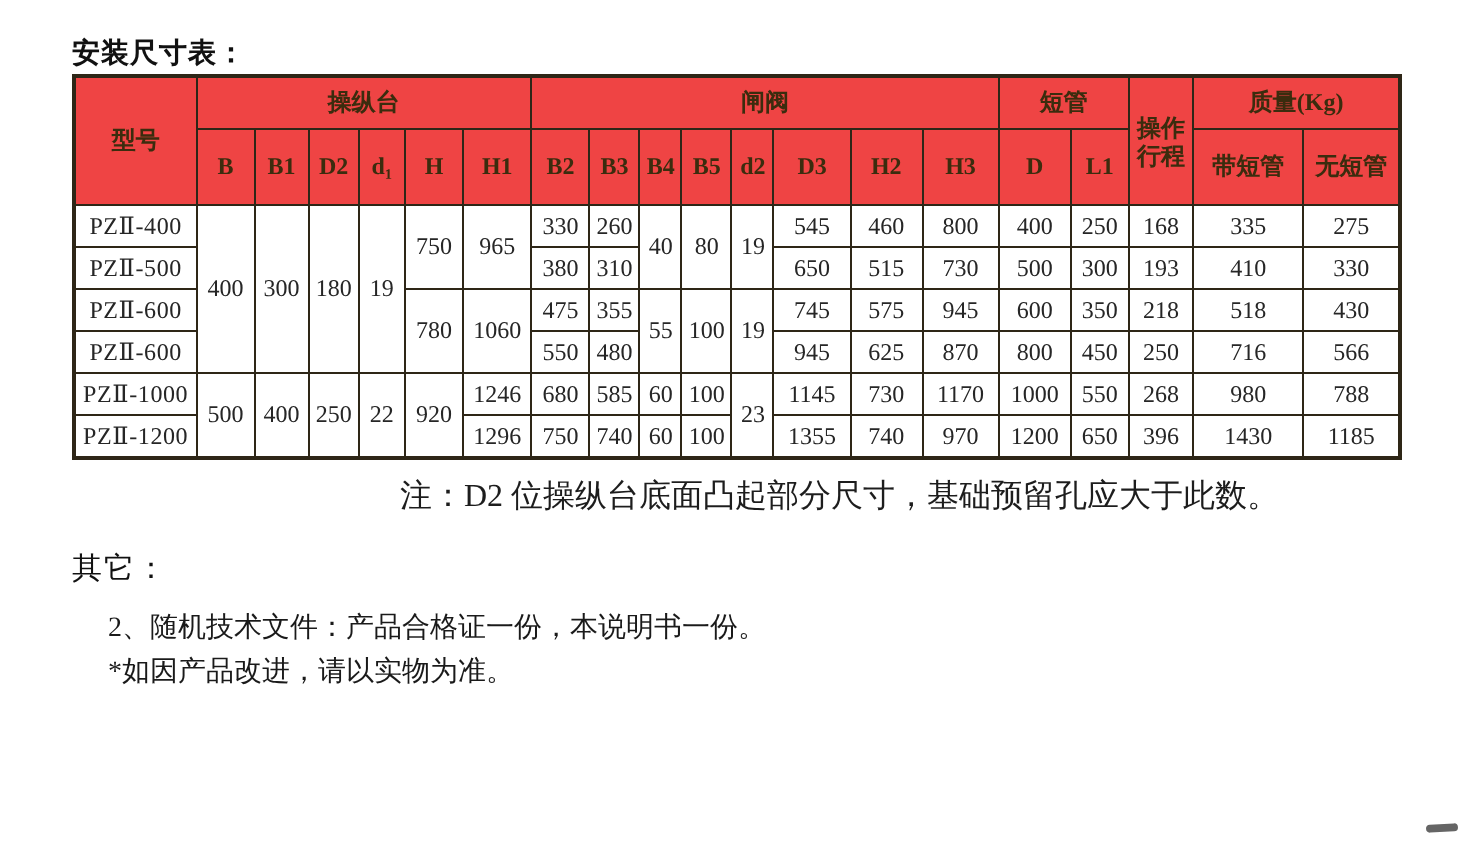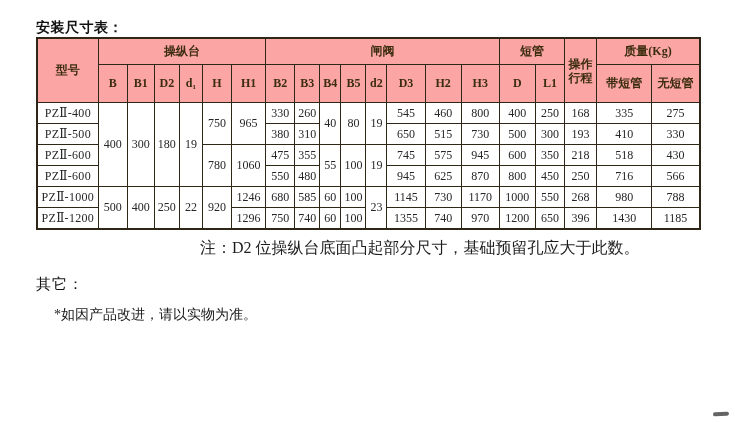--- a/index.html
+++ b/index.html
@@ -14,21 +14,21 @@
   }
   table.dim {
     border-collapse:collapse; table-layout:fixed;
     margin-left:36px; width:665px;
     border:2px solid #2e2617;
   }
   table.dim th, table.dim td {
     border:1px solid #2e2617; text-align:center; vertical-align:middle;
     font-size:12px; overflow:hidden; white-space:nowrap; padding:0;
   }
-  table.dim thead th { background:#fca5a5; color:#3b2c0e; font-weight:bold; }
+  table.dim thead th { background:#ef4444; color:#3b2c0e; font-weight:bold; }
   table.dim tr.gh th { height:25px; }
   table.dim tr.sh th { height:37px; font-size:12px; }
   table.dim tbody td { height:20px; background:#fff; color:#262626; }
   td.model { font-size:11px; letter-spacing:0.3px; }
   .stroke-th div { line-height:14px; }
   .note {
     font-size:16px; margin:8px 0 0 200px; color:#1d1d1d;
   }
   .other-heading {
     font-family:"DejaVu Sans","Liberation Sans",sans-serif;
@@ -215,16 +215,17 @@
       <td>1185</td>
     </tr>
   </tbody>
 </table>
 
 <div class="note">注：D2 位操纵台底面凸起部分尺寸，基础预留孔应大于此数。</div>
 
 <div class="other-heading">其它：</div>
 
 <div class="body-text">
+  <p>2、随机技术文件：产品合格证一份，本说明书一份。</p>
   <p class="footnote">*如因产品改进，请以实物为准。</p>
 </div>
 
 <div class="smudge"></div>
 
 </body></html>

